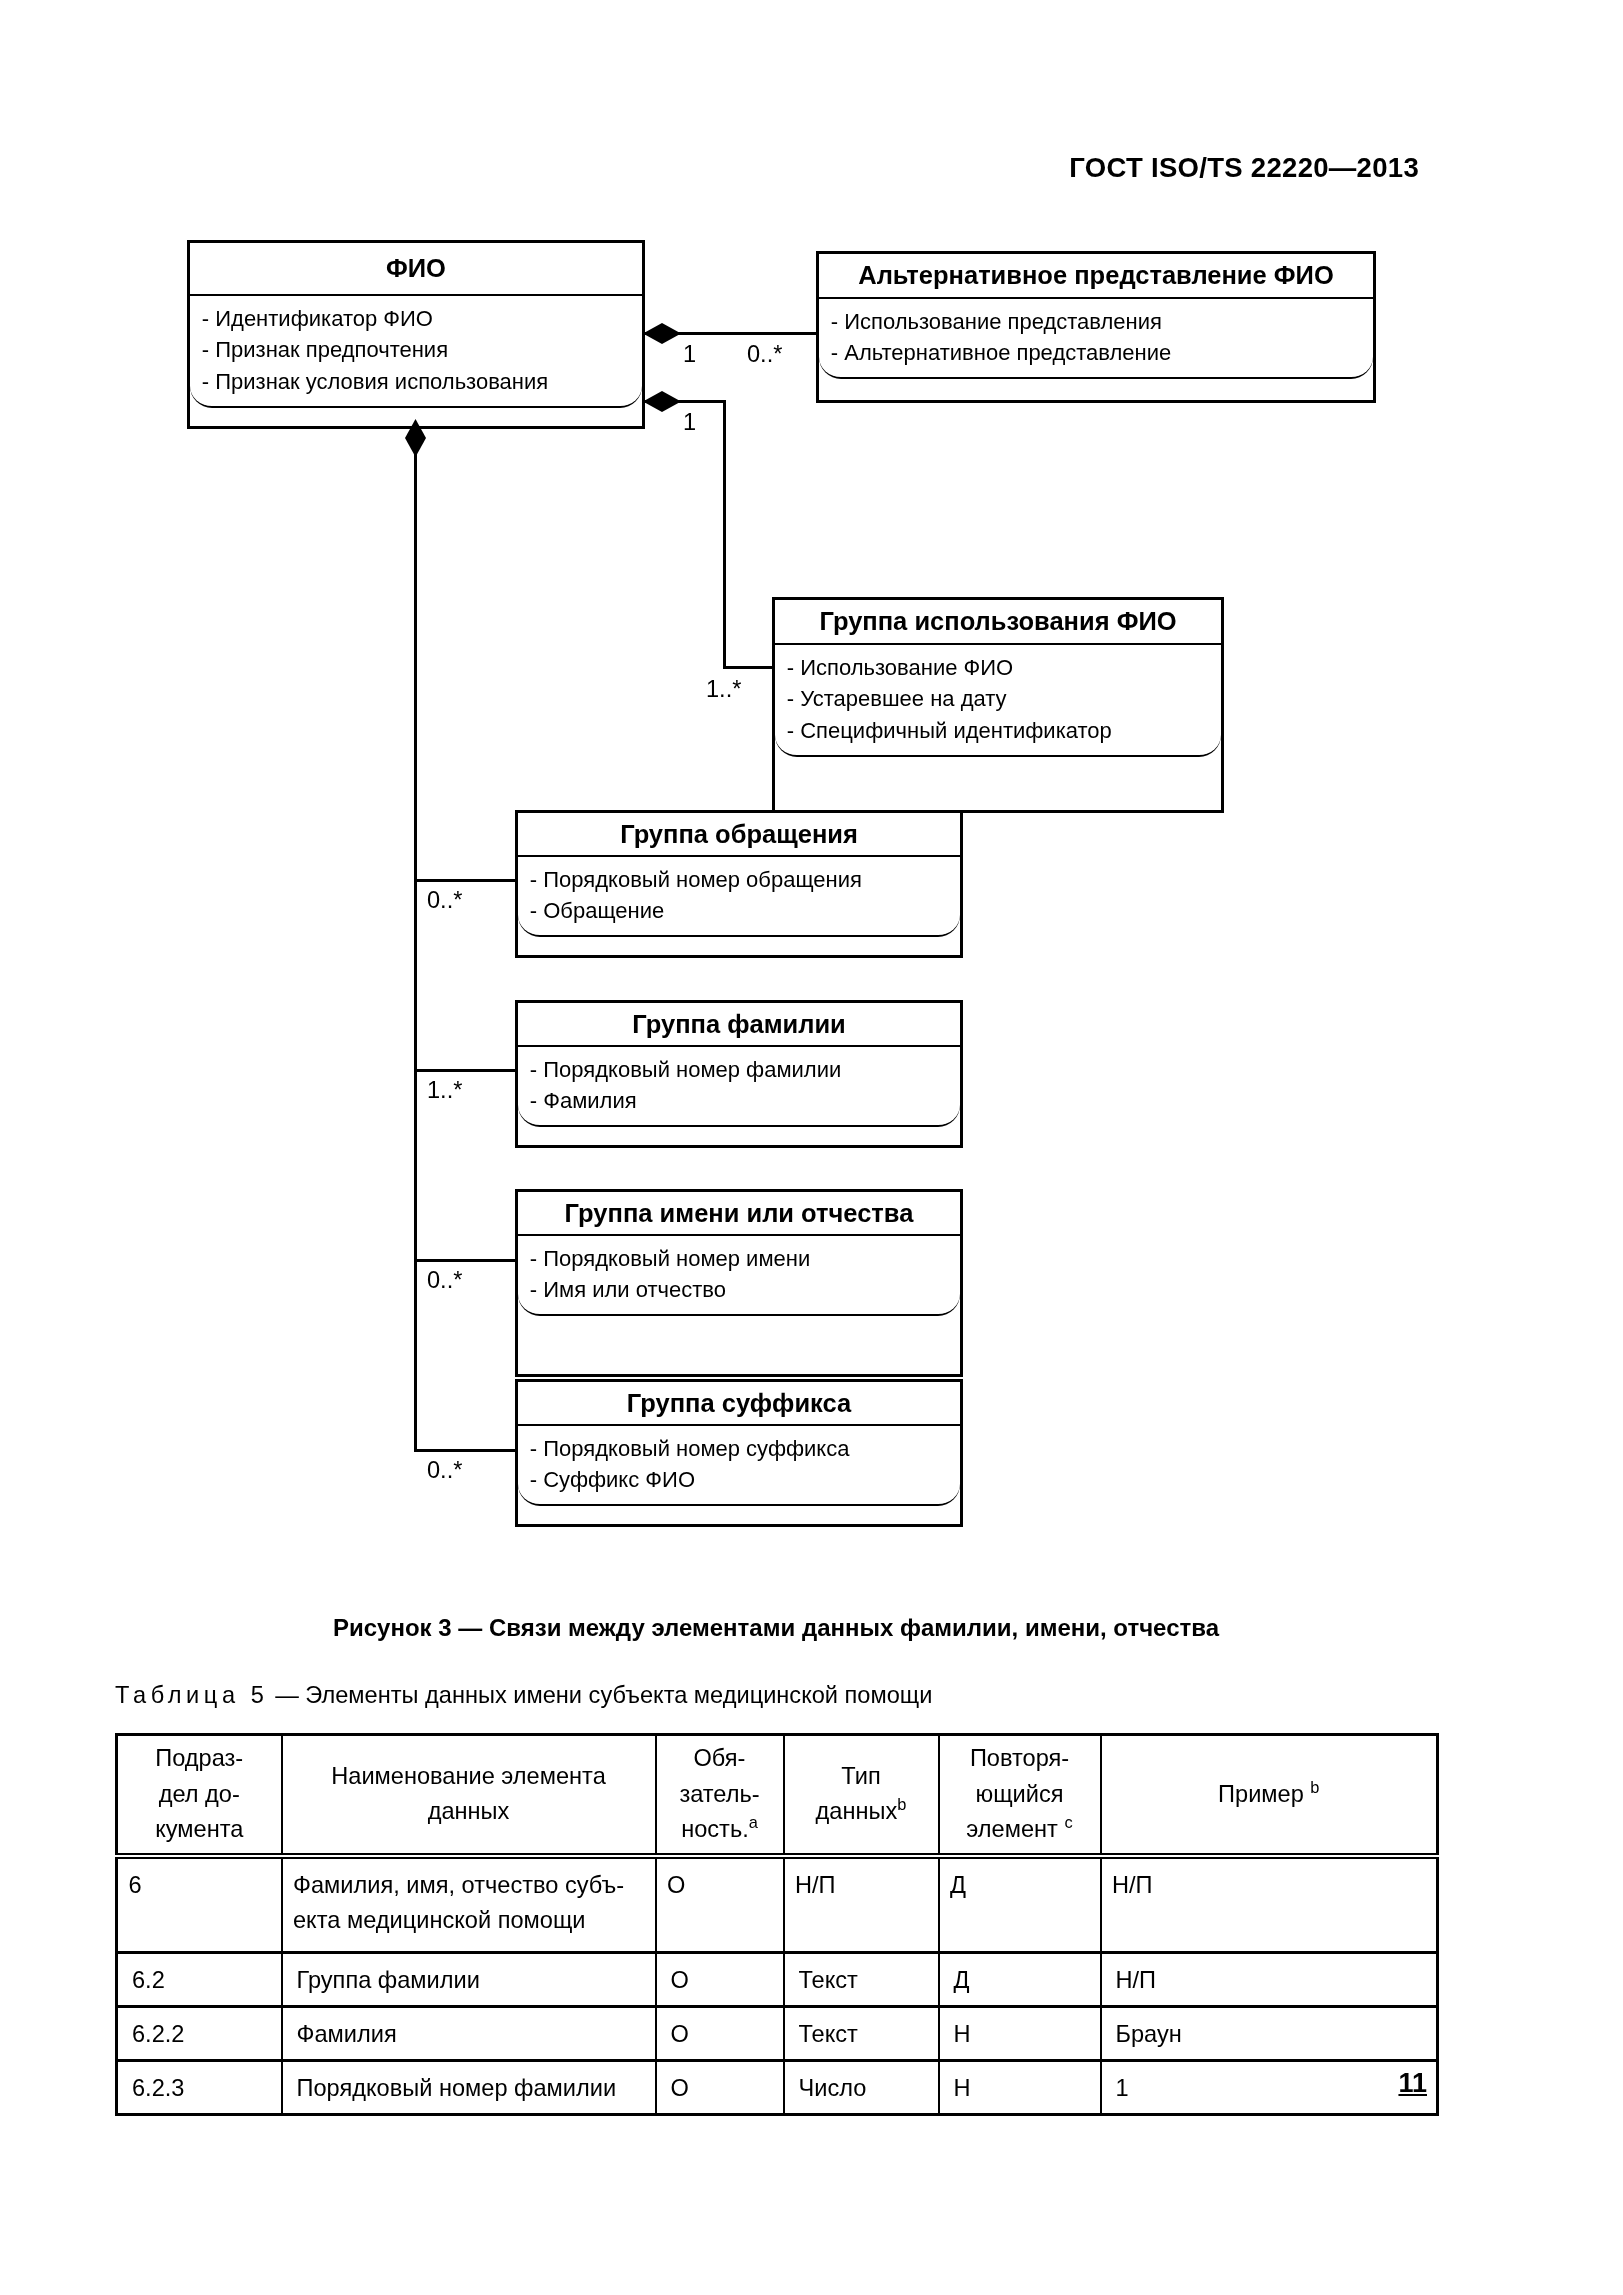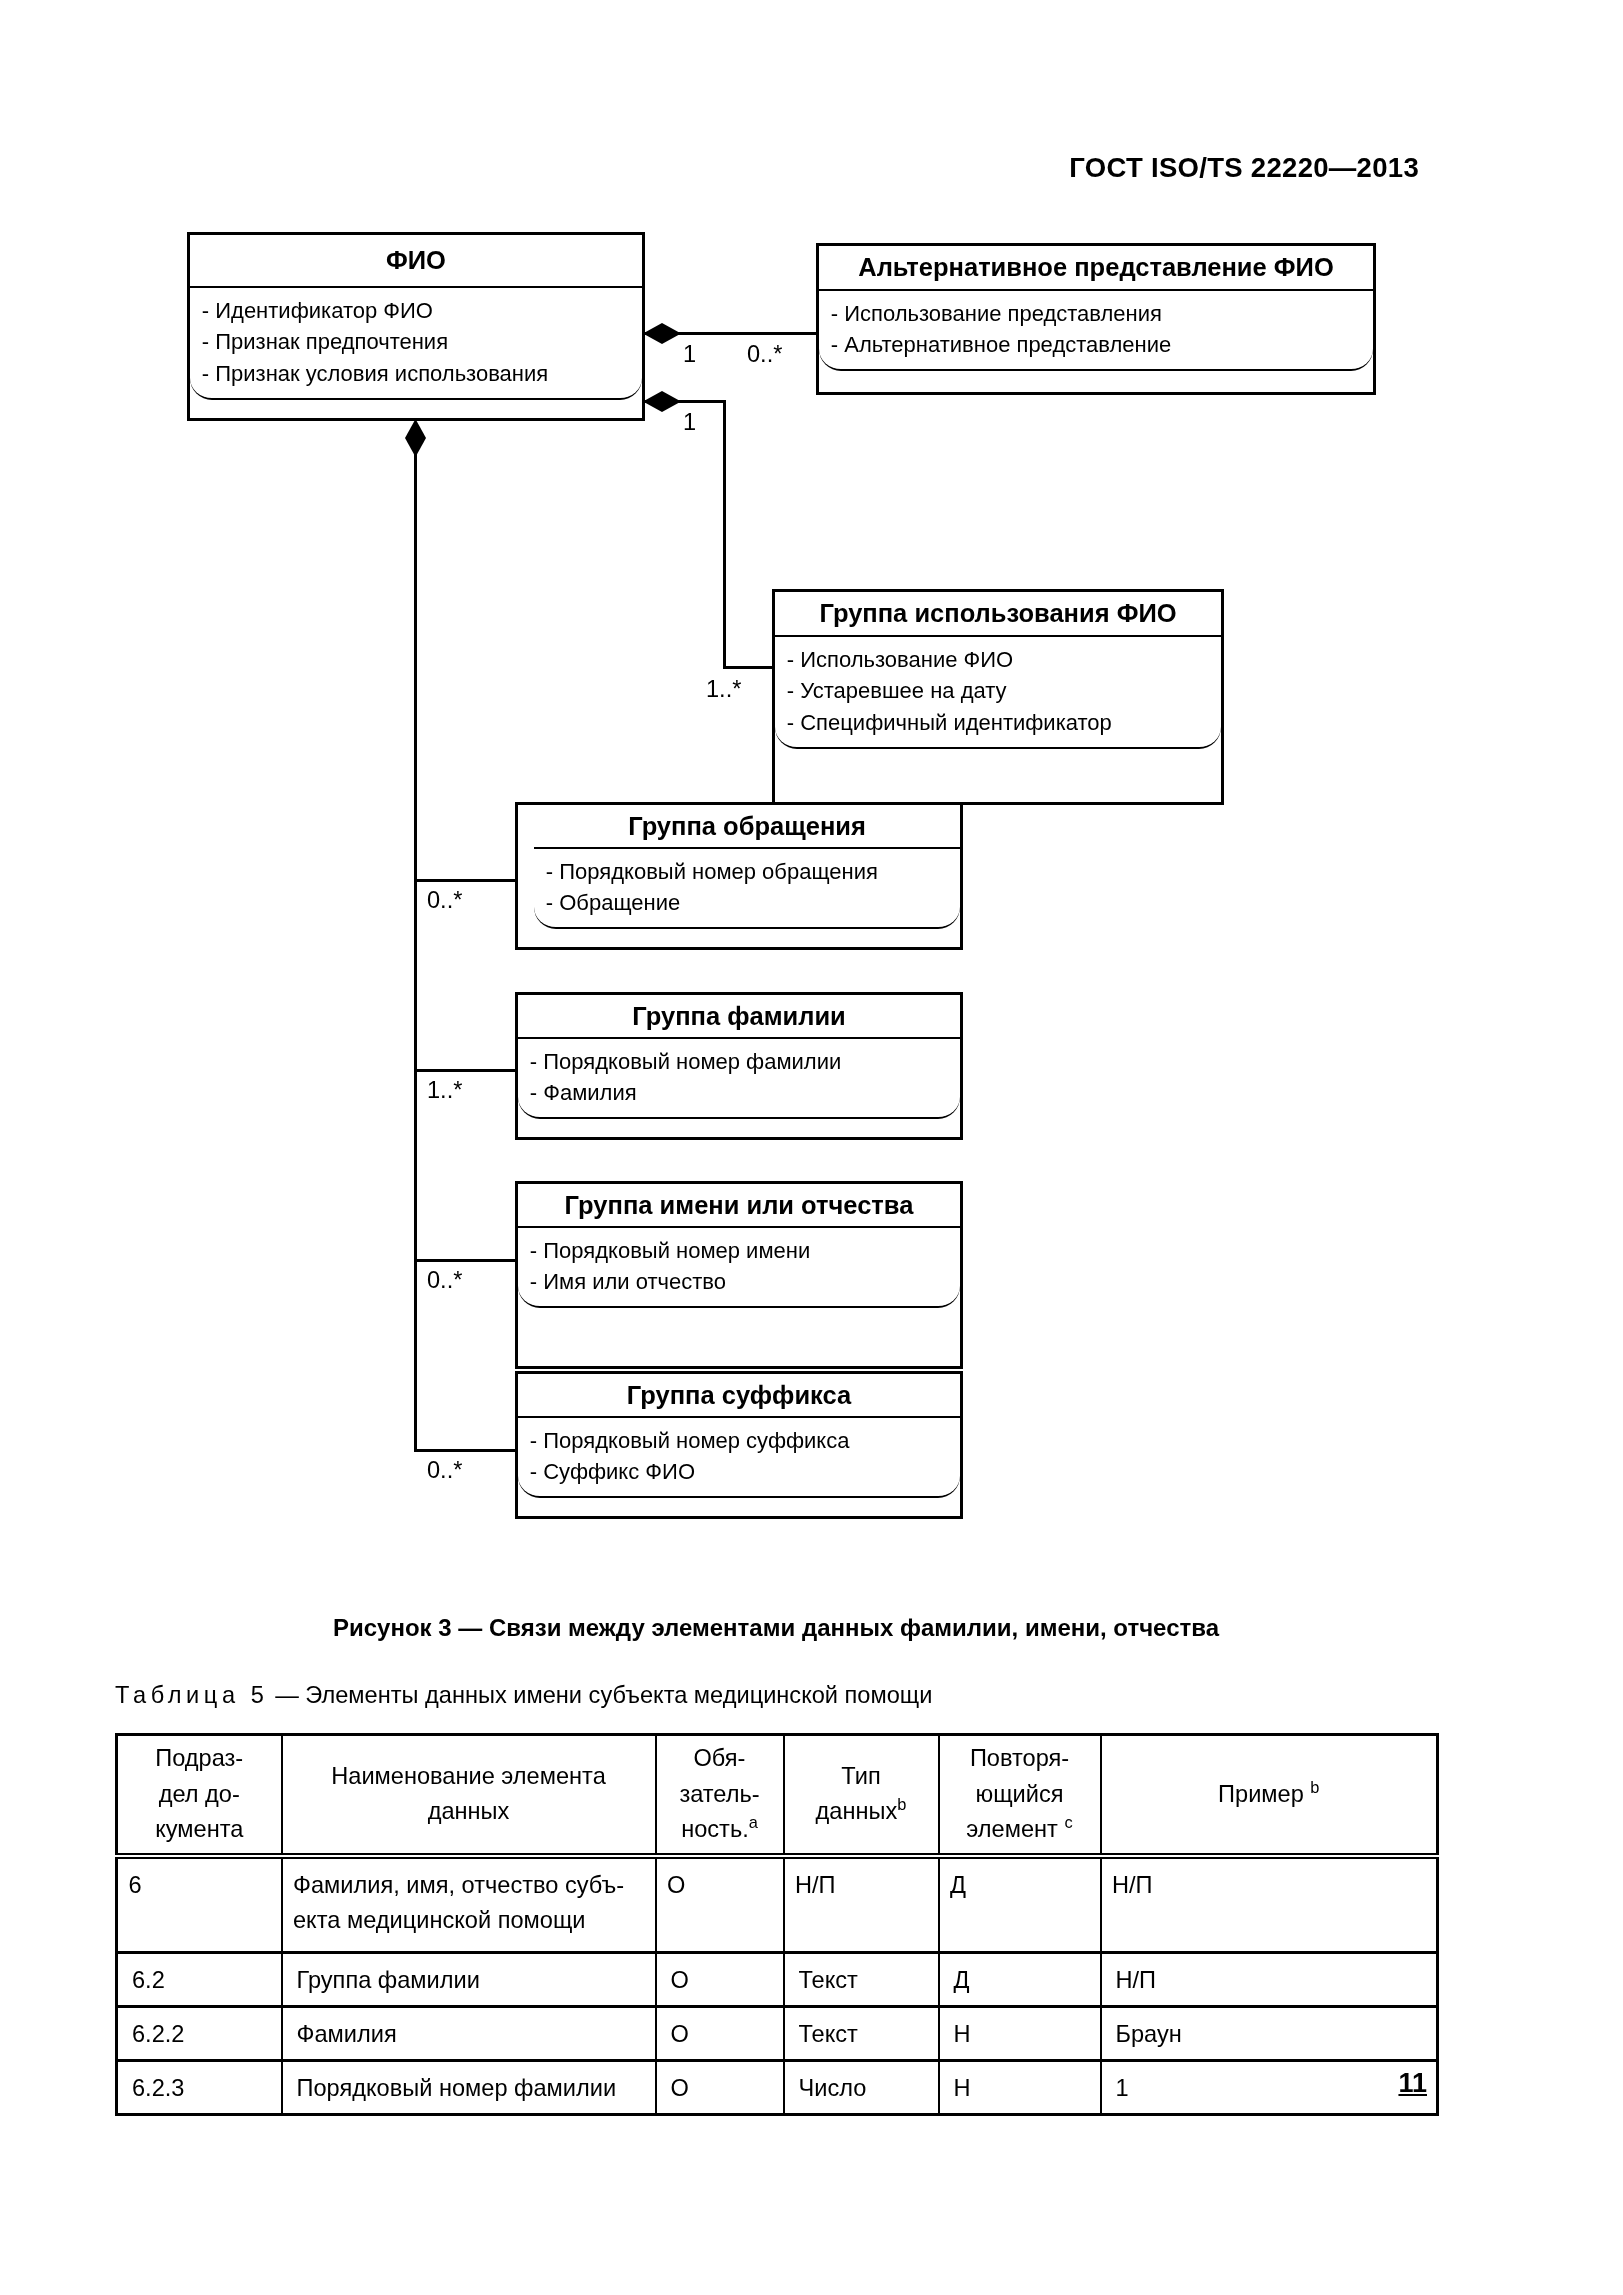--- a/index.html
+++ b/index.html
@@ -22,20 +22,21 @@
     letter-spacing: 0.3px;
   }
   
   .uml-box {
     position: absolute;
     border: 3.3px solid #000;
     background: #fff;
     box-sizing: border-box;
     display: flex;
     flex-direction: column;
+    margin-top: 8px;
   }
   .uml-title {
     border-bottom: 2.6px solid #000;
     font-weight: bold;
     font-size: 25.5px;
     display: flex;
     align-items: center;
     justify-content: center;
     flex: 0 0 auto;
   }
@@ -49,21 +50,21 @@
     border-radius: 22px;
   }
   .uml-empty { flex: 1 1 auto; }
 
   .box-fio        { left: 187px;  top: 232px;  width: 458px; height: 189px; }
   .box-fio .uml-title { height: 51px; }
   .box-alt        { left: 816px; top: 243px;  width: 560px; height: 152px; }
   .box-alt .uml-title { height: 43px; }
   .box-usage      { left: 772px; top: 589px;  width: 452px; height: 216px; }
   .box-usage .uml-title { height: 43px; }
-  .box-salutation { left: 515px;  top: 802px; width: 448px; height: 148px; padding-left: 16px; }
+  .box-salutation { left: 515px;  top: 802px; width: 448px; height: 148px; }
   .box-family     { left: 515px;  top: 992px; width: 448px; height: 148px; }
   .box-given      { left: 515px;  top: 1181px; width: 448px; height: 188px; }
   .box-suffix     { left: 515px;  top: 1371px; width: 448px; height: 148px; }
   .box-salutation .uml-title, .box-family .uml-title,
   .box-given .uml-title, .box-suffix .uml-title { height: 42px; }
 
   
   .hline, .vline { position: absolute; background: #000; }
   .hline { height: 2.6px; }
   .vline { width: 2.6px; }

